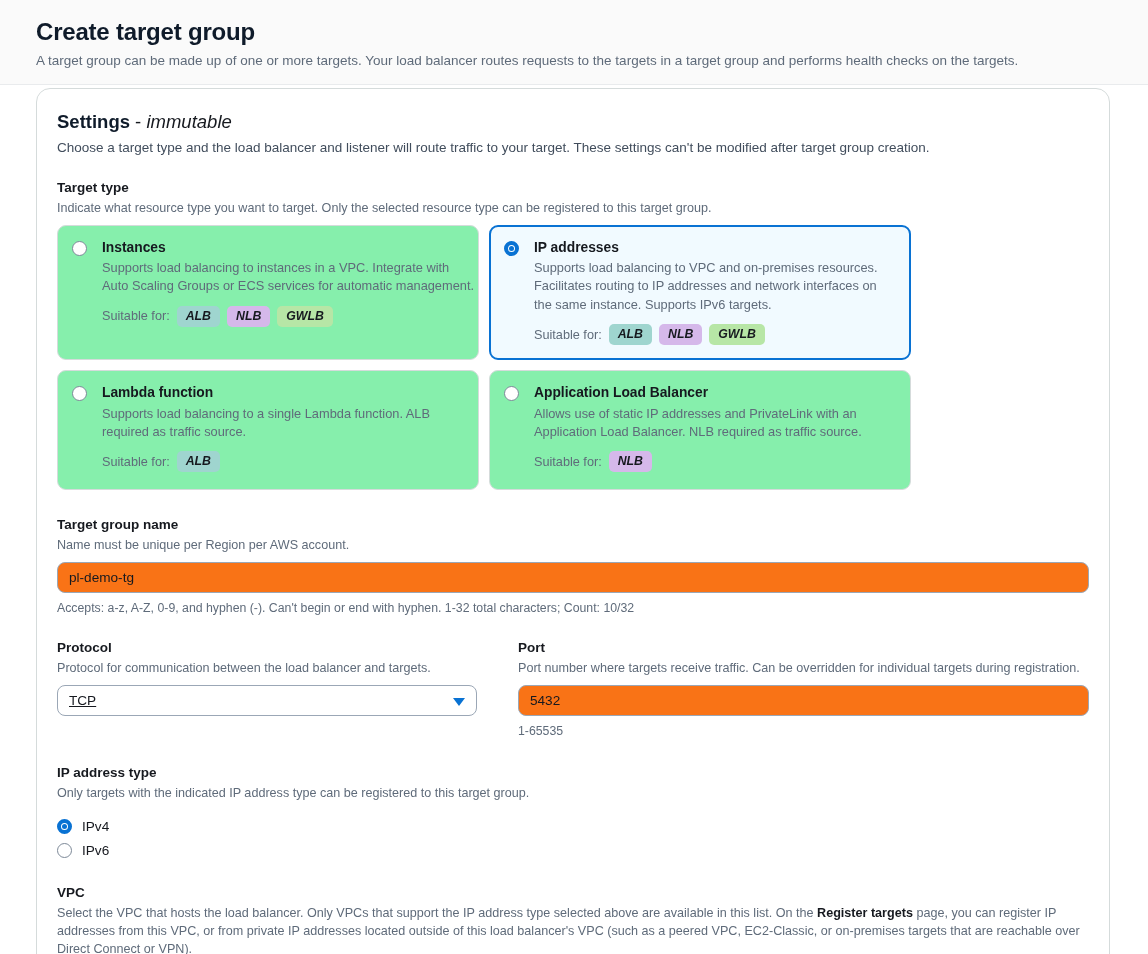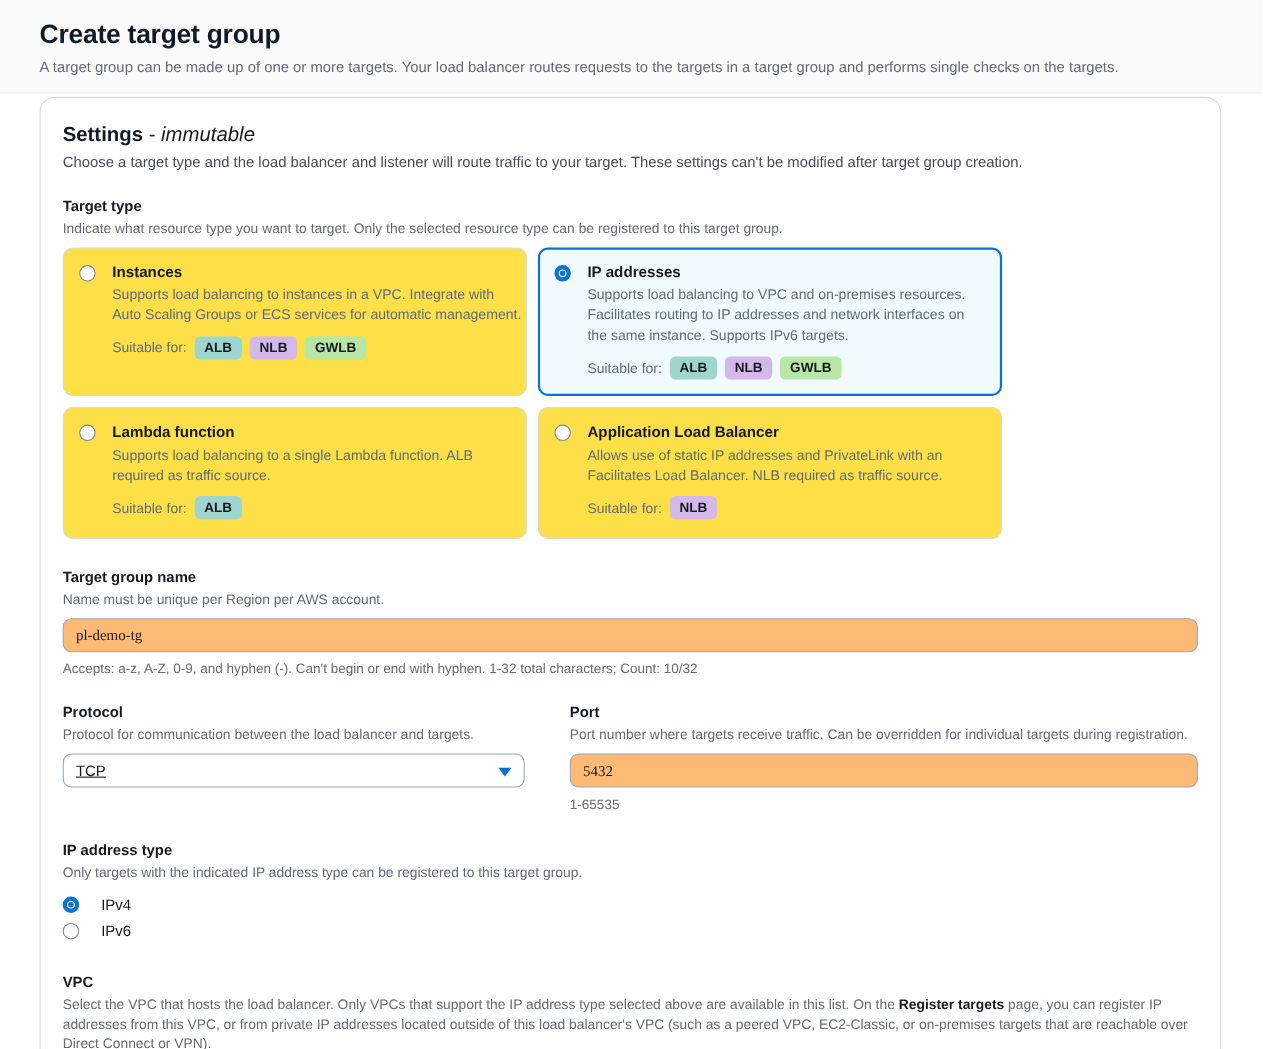--- a/index.html
+++ b/index.html
@@ -91,21 +91,21 @@
   
   .tiles {
     display: grid;
     grid-template-columns: 422px 422px;
     gap: 10px 10px;
     margin-top: 4px;
   }
   .tile {
     border: 1px solid #d5dbdb;
     border-radius: 9px;
-    background: #fde047;
+    background: #86efac;
     padding: 13px 2px 14px 14px;
     display: flex;
     align-items: flex-start;
     gap: 0;
     cursor: pointer;
     min-height: 120px;
   }
   .tile.selected {
     border: 2px solid #0972d3;
     background: #f1faff;
@@ -134,20 +134,21 @@
     color: #5f6b7a;
   }
   .badge {
     display: inline-block;
     padding: 2px 9px 3px 9px;
     border-radius: 5px;
     font-size: 12.3px;
     font-weight: 700;
     color: #16191f;
     line-height: 1.35;
+    font-style: italic;
   }
   .badge.alb  { background: #9fd5cf; }
   .badge.nlb  { background: #d5b8ea; }
   .badge.gwlb { background: #b7e6a6; }
 
   
   .radio {
     width: 15px; height: 15px;
     border-radius: 50%;
     border: 1.6px solid #7d8998;
@@ -170,25 +171,25 @@
     border-radius: 50%;
     background: #0972d3;
   }
 
   
   .input {
     width: 100%;
     height: 31px;
     border: 1px solid #9ba7b6;
     border-radius: 8px;
-    background: #fdba74;
+    background: #f97316;
     font-size: 13.6px;
     color: #16191f;
     padding: 0 11px;
-    font-family: Liberation Serif, serif;
+    font-family: Liberation Sans, sans-serif;
     outline: none;
   }
   .input::placeholder { color: #8a94a2; }
 
   .select {
     position: relative;
     width: 100%;
     height: 31px;
     border: 1px solid #9ba7b6;
     border-radius: 8px;
@@ -219,38 +220,38 @@
     grid-template-columns: 420px 1fr;
     column-gap: 27px;
     margin-top: 22px;
   }
   .row2 .col-right { padding-left: 14px; }
 
   
   .radio-list { margin-top: 4px; }
   .radio-item {
     display: flex;
-    align-items: center;
-    gap: 20px;
+    align-items: flex-end;
+    gap: 10px;
     height: 24px;
     cursor: pointer;
     margin-bottom: 0px;
   }
   .radio-item .lbl { font-size: 13.6px; color: #16191f; }
   .mt24 { margin-top: 24px; }
   .mt26 { margin-top: 26px; }
 </style>
 </head>
 <body>
 
 <div class="page">
 
   <div class="page-header">
     <h1 class="page-title">Create target group</h1>
-    <p class="page-desc">A target group can be made up of one or more targets. Your load balancer routes requests to the targets in a target group and performs single checks on the targets.</p>
+    <p class="page-desc">A target group can be made up of one or more targets. Your load balancer routes requests to the targets in a target group and performs health checks on the targets.</p>
   </div>
 
   <div class="card">
 
     <div class="card-title">
       <span>Settings</span><span class="sep"> - </span><em>immutable</em>
     </div>
     <p class="card-desc">Choose a target type and the load balancer and listener will route traffic to your target. These settings can't be modified after target group creation.</p>
 
     <div class="field">
@@ -304,21 +305,21 @@
             </div>
           </div>
         </div>
 
         <div class="tile">
           <div class="radio-col">
             <span class="radio"></span>
           </div>
           <div class="tile-body">
             <div class="tile-name">Application Load Balancer</div>
-            <div class="tile-desc">Allows use of static IP addresses and PrivateLink with an Facilitates Load Balancer. NLB required as traffic source.</div>
+            <div class="tile-desc">Allows use of static IP addresses and PrivateLink with an Application Load Balancer. NLB required as traffic source.</div>
             <div class="suitable-row">
               <span>Suitable for:</span>
               <span class="badge nlb">NLB</span>
             </div>
           </div>
         </div>
 
       </div>
     </div>
 

